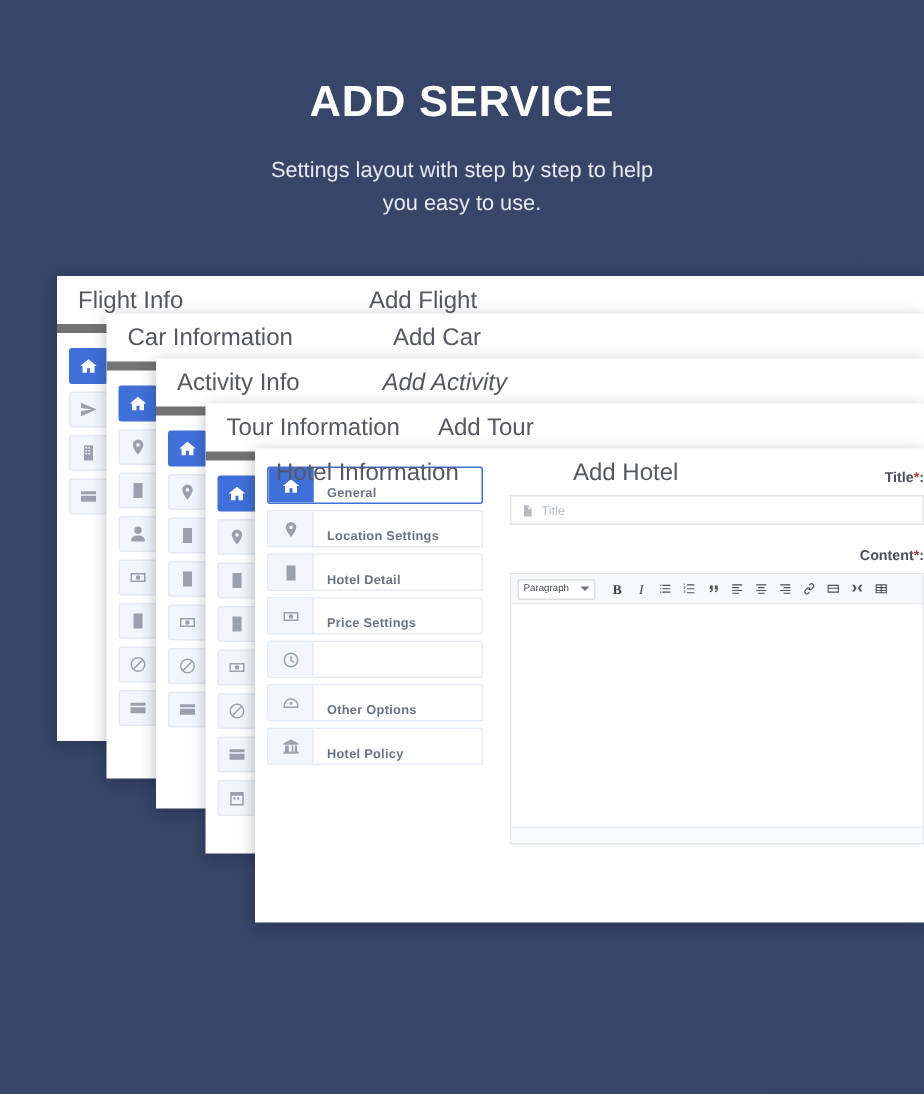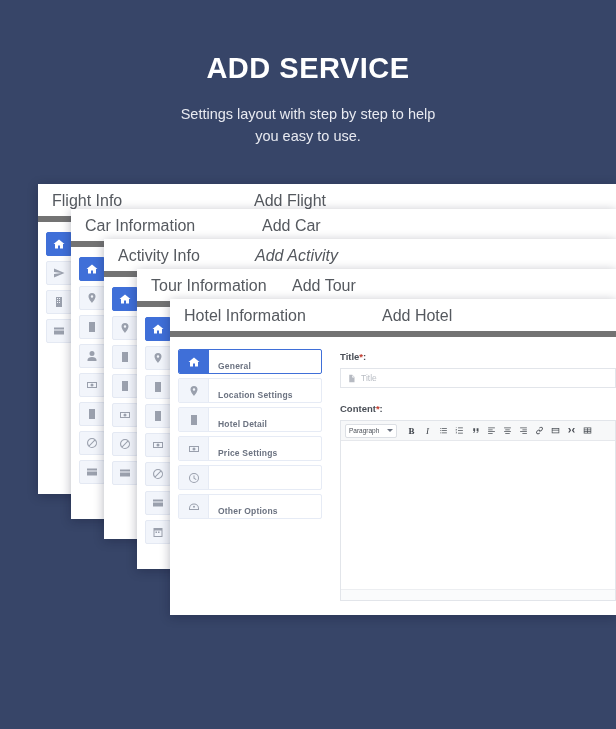--- a/index.html
+++ b/index.html
@@ -57,21 +57,21 @@
     background: #f2f5fb;
     border: 1px solid #e4e9f3;
     border-radius: 2px;
     display: flex; align-items: center; justify-content: center;
   }
   .rail .chip.active { background: #3f6fd8; border-color: #3f6fd8; }
   .rail .chip svg { width: 12px; height: 12px; fill: #9aa0ad; }
   .rail .chip.active svg { fill: #ffffff; }
 
   
-  #card-hotel { display: flex; flex-direction: column; }
+  #card-hotel { display: flex; flex-direction: row; text-align: right; }
   .hotel-body { flex: 1; display: flex; min-height: 0; }
 
   .hotel-nav { width: 160px; padding: 12px 8px 0 8px; }
   .nav-item {
     display: flex; align-items: stretch;
     height: 25px; margin-bottom: 4px;
     background: #ffffff;
     border: 1px solid #e6ebf5;
     border-radius: 2px;
     overflow: hidden;
@@ -145,21 +145,21 @@
     <div class="hero-title">ADD SERVICE</div>
     <div class="hero-sub">
       <div>Settings layout with step by step to help</div>
       <div>you easy to use.</div>
     </div>
   </div>
 
   <div class="card" id="card-flight" style="left:38px; top:184px; width:578px; height:310px;">
     <div class="card-head">
       <div class="t-left">Flight Info</div>
-      <div class="t-right" style="left:216px;">Add Flight</div>
+      <div class="t-right" style="left:208px;">Add Flight</div>
     </div>
     <div class="rail">
       <div class="chip active">
         <svg viewBox="0 0 24 24">
             <path d="M12 3 1 12h3v9h6v-6h4v6h6v-9h3z"></path>
           </svg>
       </div>
       <div class="chip">
         <svg viewBox="0 0 24 24">
             <path d="M2 21l21-9L2 3v7l15 2-15 2z"></path>
@@ -377,20 +377,28 @@
 
         <div class="nav-item">
           <span class="ic">
             <svg viewBox="0 0 24 24">
                 <path d="M12 5a10 10 0 00-10 10v3h20v-3A10 10 0 0012 5zm0 2a8 8 0 018 8v1H4v-1a8 8 0 018-8zm0 2.5a2 2 0 100 4 2 2 0 000-4z"></path>
               </svg>
           </span>
           <span class="lbl">Other Options</span>
         </div>
 
+        <div class="nav-item">
+          <span class="ic">
+            <svg viewBox="0 0 24 24">
+                <path d="M12 2 2 7v2h20V7zM4 10v8H2v3h20v-3h-2v-8h-3v8h-2v-8h-2v8H9v-8z"></path>
+              </svg>
+          </span>
+          <span class="lbl">Hotel Policy</span>
+        </div>
 
       </div>
 
       <div class="hotel-form">
 
         <div class="fld-label">
           <span>Title</span><span class="req">*</span><span>:</span>
         </div>
 
         <div class="title-input">

